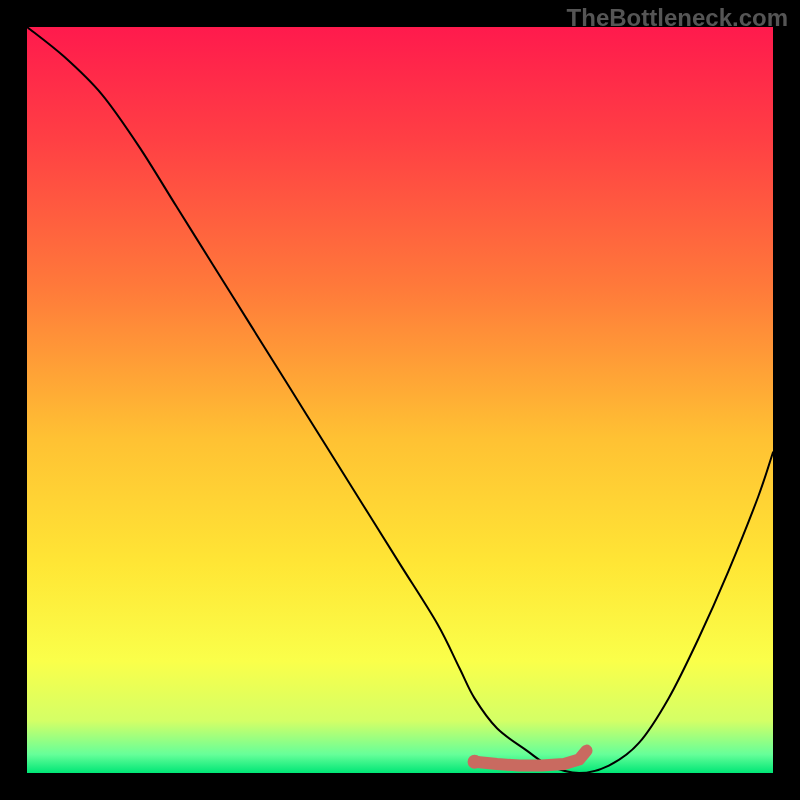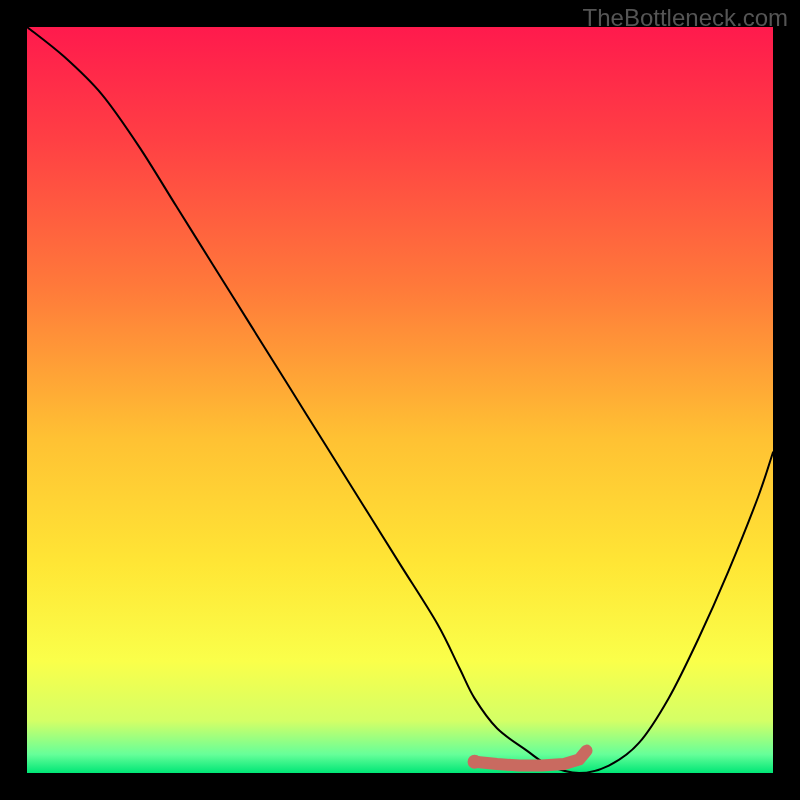--- a/index.html
+++ b/index.html
@@ -9,21 +9,21 @@
     background: #000;
     position: relative;
     font-family: Arial, sans-serif;
   }
   .watermark {
     position: absolute;
     top: 4px;
     right: 12px;
     color: #555;
     font-size: 24px;
-    font-weight: normal;
+    font-weight: bold;
     z-index: 10;
   }
   .plot-area {
     position: absolute;
     left: 27px;
     top: 27px;
     width: 746px;
     height: 746px;
     overflow: hidden;
   }

